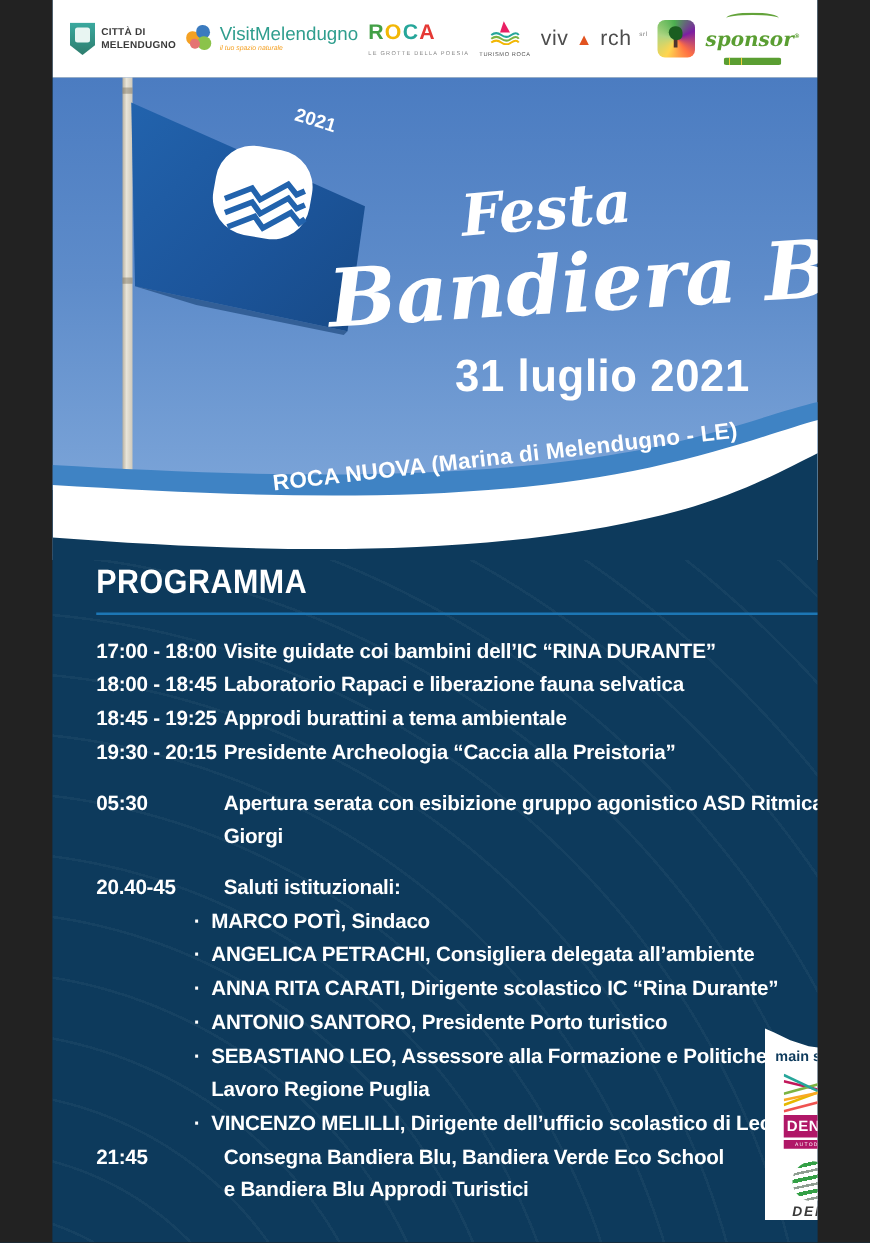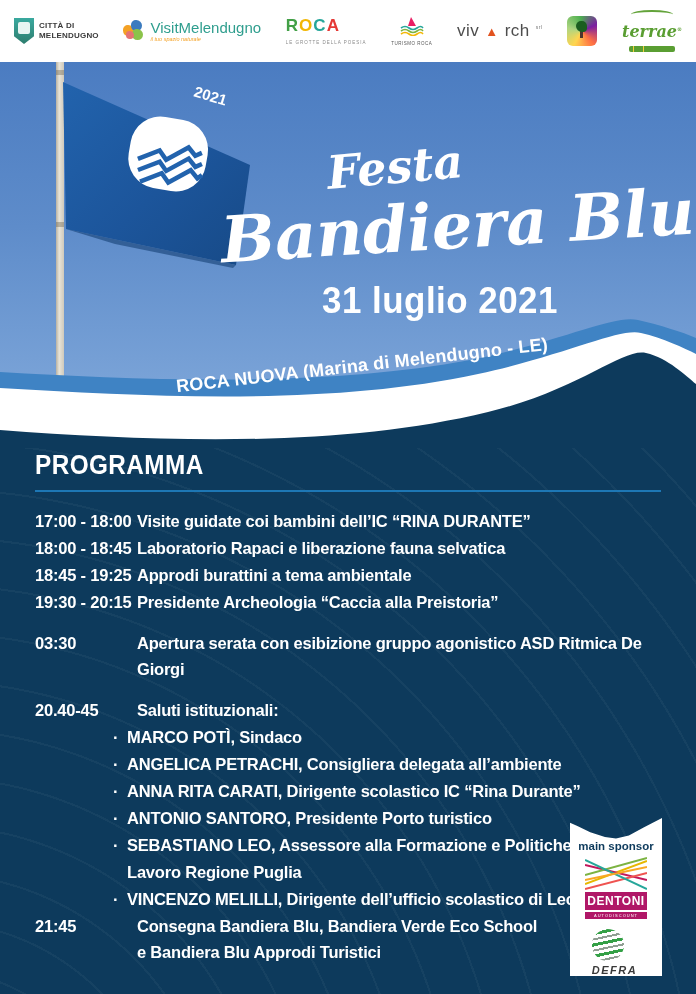--- a/index.html
+++ b/index.html
@@ -1,16 +1,16 @@
 <!DOCTYPE html>
 <html><head>
 <meta charset="utf-8">
 <style>
   html,body{margin:0;padding:0;background:#222;}
-  .poster{position:relative;width:696px;height:994px;overflow:hidden;
+  .poster{position:relative;width:612px;height:994px;overflow:hidden;
           font-family:"Liberation Sans",sans-serif;background:#0d3a5c;margin:0 auto;}
 
   
   .logobar{position:absolute;top:0;left:0;right:0;height:62px;background:#fff;z-index:10;
            display:flex;align-items:center;justify-content:space-between;padding:0 14px;box-sizing:border-box;}
   .logo{display:flex;align-items:center;gap:5px;}
   .crest{width:20px;height:26px;background:linear-gradient(180deg,#3aa99f,#2e7d6e);
          clip-path:polygon(0 0,100% 0,100% 70%,50% 100%,0 70%);position:relative;}
   .crest:after{content:"";position:absolute;left:4px;top:4px;width:12px;height:12px;background:#e8f5f2;border-radius:2px;}
   .crest-name{font-size:8px;font-weight:bold;color:#3a3a3a;line-height:1.2;white-space:pre-line;letter-spacing:.2px;}
@@ -132,21 +132,21 @@
     </div>
     <div class="vivarch logo">
       <span>viv</span>
         <span class="viv-tri">▲</span>
         <span>rch</span>
         <span class="viv-srl">srl</span>
     </div>
     <div class="rainbow logo"></div>
     <div class="terrae logo">
       <span class="terrae-arc"></span>
-      <span class="terrae-name"><span>terrae</span><span class="terrae-reg">®</span></span>
+      <span class="terrae-name"><span>sponsor</span><span class="terrae-reg">®</span></span>
       <span class="terrae-bar"></span>
     </div>
   </div>
 
   <div class="sky"></div>
   <div class="pole">
       <i style="top:8px"></i>
       <i style="top:160px"></i>
     </div>
   <svg class="flag-svg" width="260" height="210" viewBox="0 0 260 210">
@@ -194,21 +194,21 @@
         </div>
         <div class="prow">
           <div class="ptime">18:45 - 19:25</div>
           <div class="pdesc">Approdi burattini a tema ambientale</div>
         </div>
         <div class="prow">
           <div class="ptime">19:30 - 20:15</div>
           <div class="pdesc">Presidente Archeologia “Caccia alla Preistoria”</div>
         </div>
         <div class="prow gap">
-          <div class="ptime">03:30</div>
+          <div class="ptime">05:30</div>
           <div class="pdesc">Apertura serata con esibizione gruppo agonistico ASD Ritmica De Giorgi</div>
         </div>
         <div class="prow gap">
           <div class="ptime">20.40-45</div>
           <div class="pdesc">Saluti istituzionali:</div>
         </div>
         <div class="bullets">
           <div class="bullet-item">
             <span class="dot">·</span>
             <span class="btext">MARCO POTÌ, Sindaco</span>

